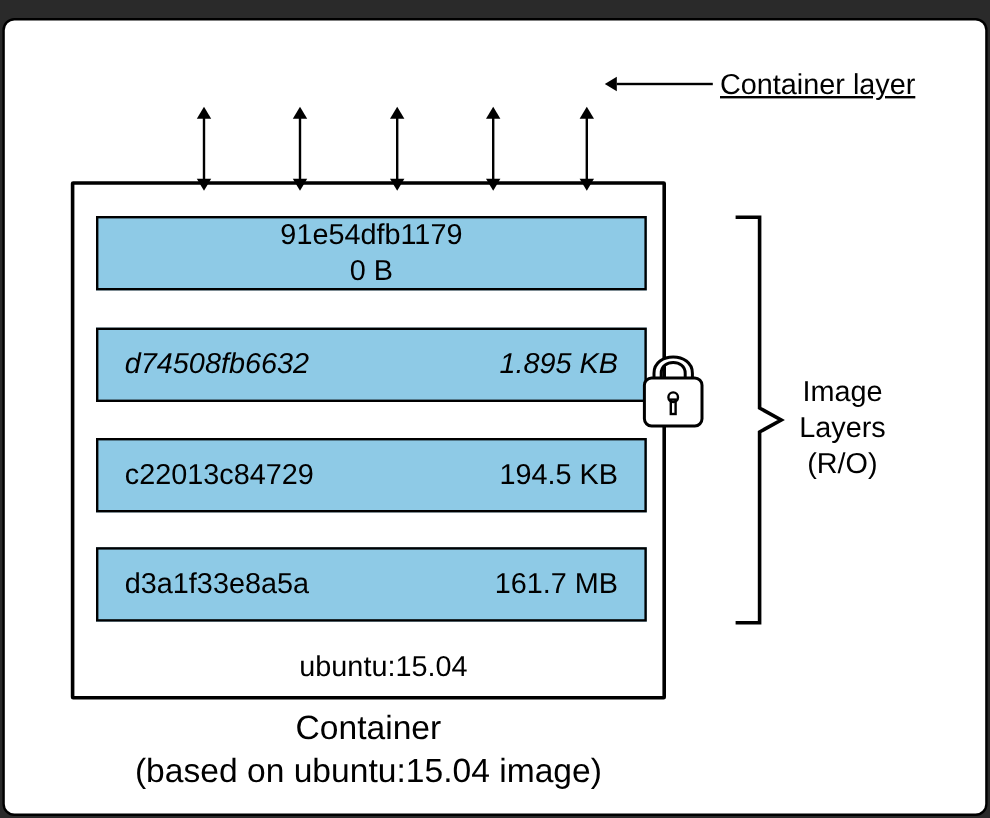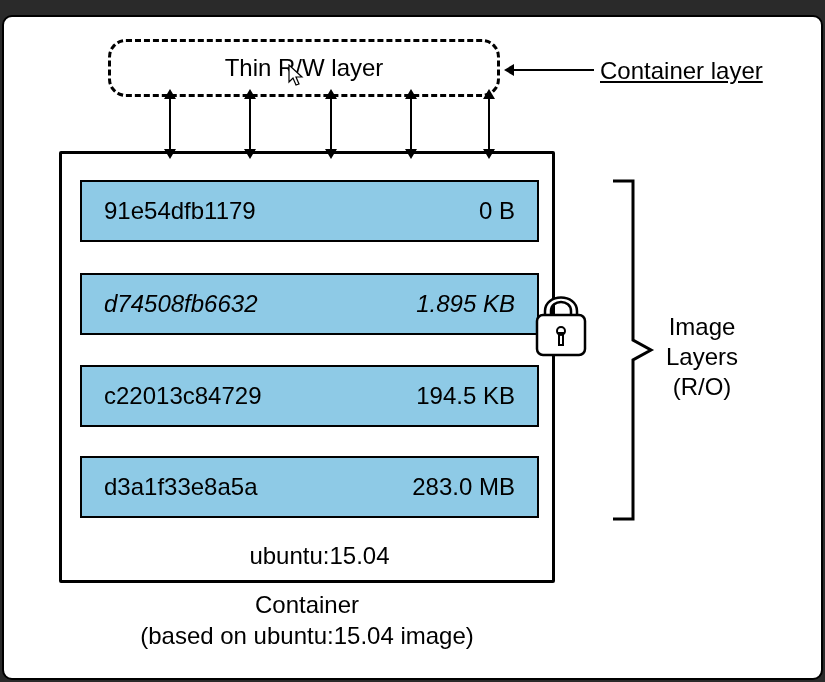--- a/index.html
+++ b/index.html
@@ -54,39 +54,39 @@
       width: 459px;
       height: 62px;
       background: #8ecae6;
       border: 2px solid #000;
       display: flex;
       align-items: center;
       justify-content: space-between;
       padding: 0 22px;
       font-size: 24px;
     }
-    .layer-row:nth-of-type(1){ top: 26px; }
+    .layer-row:nth-of-type(1){ top: 26px; flex-direction: column; }
     .layer-row:nth-of-type(2){ top: 119px; font-style: italic; }
     .layer-row:nth-of-type(3){ top: 211px; }
     .layer-row:nth-of-type(4){ top: 302px; }
     .image-tag {
       position: absolute;
       bottom: 10px;
       left: 0; right: 0;
       text-align: center;
       font-size: 24px;
       margin-left: 25px;
     }
     .caption {
       position: absolute;
       top: 572px;
       left: 55px;
       width: 496px;
       text-align: center;
-      font-size: 24px;
+      font-size: 28px;
       line-height: 1.3;
     }
     .arrow-vert {
       position: absolute;
       width: 2px;
       height: 54px;
       background: #000;
       top: 80px;
     }
     .arrow-vert::before, .arrow-vert::after {
@@ -152,28 +152,20 @@
       text-align: center;
       font-size: 24px;
       line-height: 1.25;
     }
   </style>
 </head>
 <body>
 
 <div class="canvas">
 
-  <div class="thin-layer">
-    <span>Thin R/W layer</span>
-    <span class="cursor">
-      <svg width="18" height="24" viewBox="0 0 18 24">
-        <path d="M1 1 L1 18 L5 14 L8 21 L11 20 L8 13 L14 13 Z" fill="#fff" stroke="#000" stroke-width="1.2"></path>
-      </svg>
-    </span>
-  </div>
 
   <div class="arrow-vert a1"></div>
   <div class="arrow-vert a2"></div>
   <div class="arrow-vert a3"></div>
   <div class="arrow-vert a4"></div>
   <div class="arrow-vert a5"></div>
 
   <div class="cl-arrow">
     <div class="shaft"></div>
     <div class="head"></div>
@@ -188,21 +180,21 @@
     <div class="layer-row">
       <span>d74508fb6632</span>
       <span>1.895 KB</span>
     </div>
     <div class="layer-row">
       <span>c22013c84729</span>
       <span>194.5 KB</span>
     </div>
     <div class="layer-row">
       <span>d3a1f33e8a5a</span>
-      <span>283.0 MB</span>
+      <span>161.7 MB</span>
     </div>
     <div class="image-tag">ubuntu:15.04</div>
   </div>
 
   <div class="lock">
     <svg width="56" height="78" viewBox="0 0 56 78">
       <path d="M12 30 C12 12 44 12 44 30 L44 36 L38 36 L38 30 C38 18 18 18 18 30 L18 36 L12 36 Z" fill="#fff" stroke="#000" stroke-width="2.5"></path>
       <rect x="4" y="34" width="48" height="40" rx="6" fill="#fff" stroke="#000" stroke-width="2.5"></rect>
       <circle cx="28" cy="50" r="4" fill="none" stroke="#000" stroke-width="2"></circle>
       <rect x="26" y="52" width="4" height="12" fill="none" stroke="#000" stroke-width="2"></rect>

